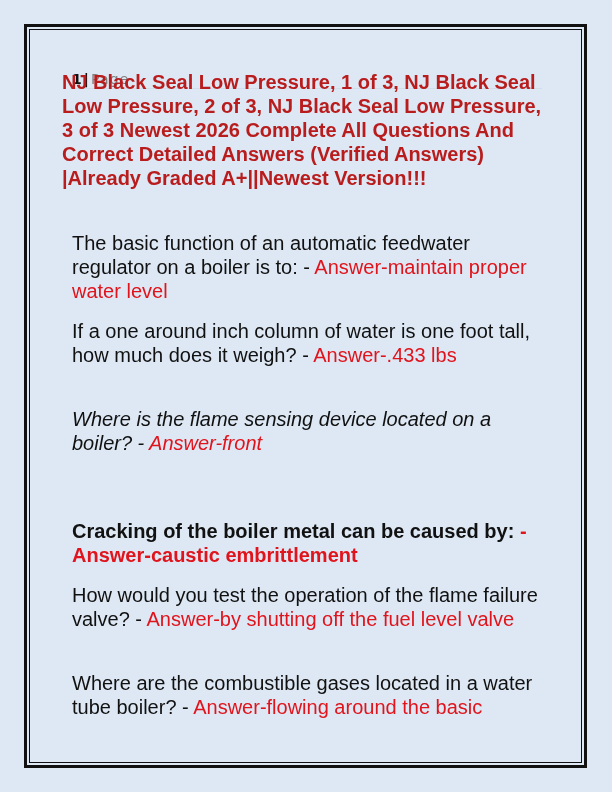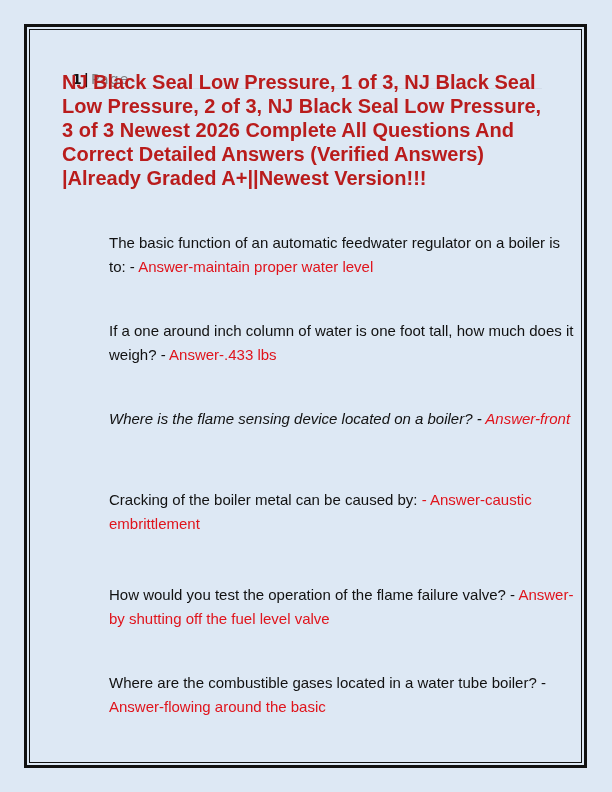--- a/index.html
+++ b/index.html
@@ -62,24 +62,23 @@
       width: 488px;
       color: #b91c1c;
       font-weight: bold;
       font-size: 20px;
       line-height: 24px;
     }
     .qa {
       position: absolute;
       left: 72px;
       width: 470px;
-      font-size: 15px;
+      font-size: 20px;
       line-height: 24px;
       color: #111111;
-      margin-left: 37px;
     }
     .qa .ans {
       color: #e0141c;
     }
   </style>
 </head>
 <body>
 
 <div class="frame-outer">
   <div class="frame-inner"></div>
@@ -96,21 +95,21 @@
 </div>
 
 <div class="qa" style="top:319px;">
   <span>If a one around inch column of water is one foot tall, how much does it weigh? - </span><span class="ans">Answer-.433 lbs</span>
 </div>
 
 <div class="qa" style="top:407px;font-style:italic;">
   <span>Where is the flame sensing device located on a boiler? - </span><span class="ans">Answer-front</span>
 </div>
 
-<div class="qa" style="top:488px;">
+<div class="qa" style="top:519px;font-weight:bold;">
   <span>Cracking of the boiler metal can be caused by: </span><span class="ans">- Answer-caustic embrittlement</span>
 </div>
 
 <div class="qa" style="top:583px;">
   <span>How would you test the operation of the flame failure valve? - </span><span class="ans">Answer-by shutting off the fuel level valve</span>
 </div>
 
 <div class="qa" style="top:671px;">
   <span>Where are the combustible gases located in a water tube boiler? - </span><span class="ans">Answer-flowing around the basic</span>
 </div>

